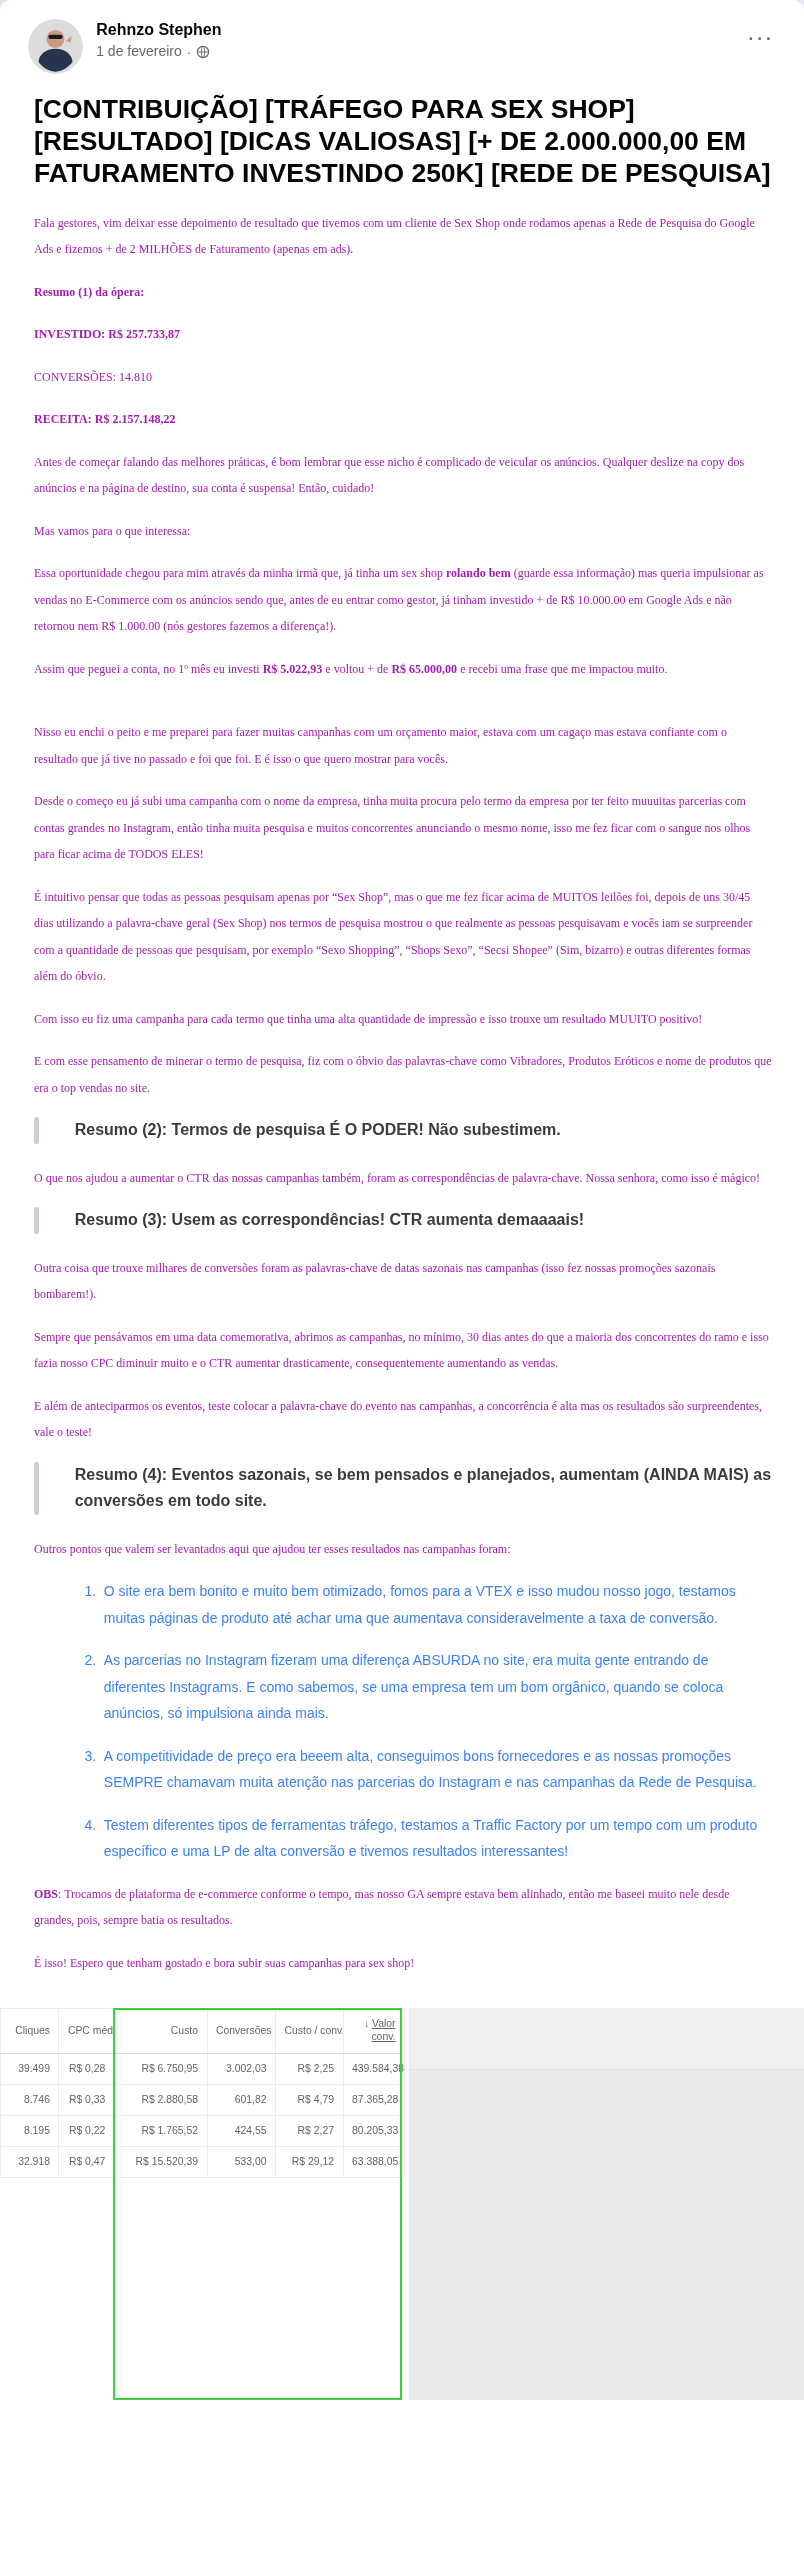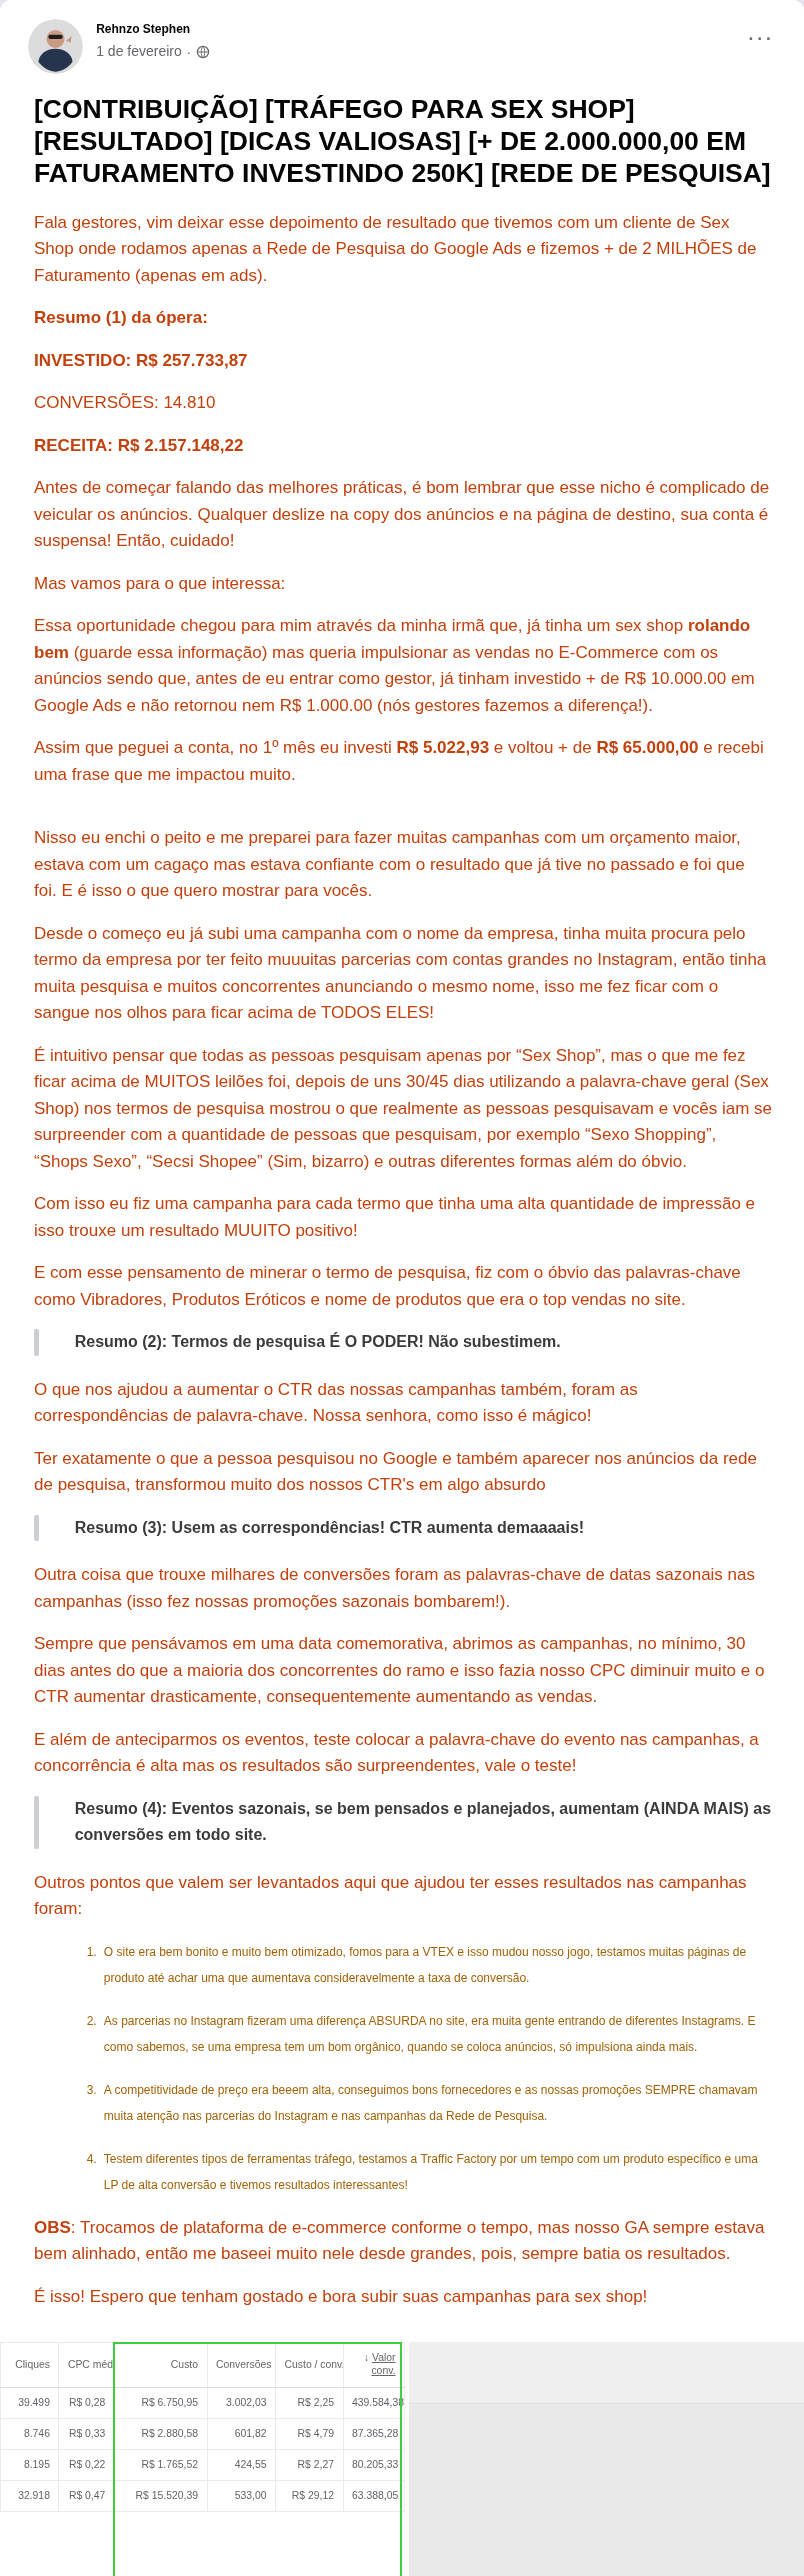--- a/index.html
+++ b/index.html
@@ -2,34 +2,34 @@
 <html style="font-size:15px"><head>
 <meta charset="utf-8">
 <style>
   html,body{margin:0;padding:0;}
   body{width:804px;background:#e7e4f0;font-family:"Liberation Sans",sans-serif;-webkit-font-smoothing:antialiased;}
   .card{background:#fff;border-radius:11.4px 11.4px 0 0;width:804px;overflow:hidden;min-height:2576px;box-sizing:border-box;}
   
   .post-header{display:flex;align-items:flex-start;padding:19px 26.5px 0 28px;}
   .avatar{width:55px;height:55px;border-radius:50%;overflow:hidden;flex:0 0 auto;cursor:pointer;}
   .head-meta{margin-left:13.2px;flex:1;}
-  .author-name{font-size:12px;font-weight:700;color:#050505;line-height:21px;cursor:pointer;}
+  .author-name{font-size:16px;font-weight:700;color:#050505;line-height:21px;cursor:pointer;}
   .date-row{display:flex;align-items:flex-end;gap:4.7px;margin-top:2.8px;color:#65676b;font-size:14px;}
   .dot-sep{font-size:14px;line-height:1;}
   .more-btn{color:#65676b;font-size:24.6px;letter-spacing:1.9px;line-height:13.2px;cursor:pointer;padding:5.7px 3.8px;user-select:none;}
   
   .post-text{padding:5.7px 32px 5.7px 34px;}
   .post-title{font-size:26.5px;line-height:32px;font-weight:700;color:#050505;margin:13.2px 0 21px;}
-  .post-text p{margin:0 0 16px;font-size:17px;line-height:26.5px;color:#c2410c;}
+  .post-text p{margin:0 0 16px;font-size:12px;line-height:26.5px;color:#a21caf;font-family:Liberation Serif, serif;}
   .quote{display:flex;margin:5.7px 0 21px;}
   .quote-bar{width:4.7px;background:#ccd0d5;border-radius:1.9px;flex:0 0 auto;}
   .quote-text{margin-left:36px;font-size:16px;line-height:26.5px;font-weight:700;color:#3a3b3c;}
   .quote-text.italic{font-style:italic;}
   .post-text ol{margin:0 0 16px;padding-left:66px;}
-  .post-text li{margin:9px 0 16px;padding-left:3.8px;font-size:12px;line-height:26.5px;color:#a16207;}
+  .post-text li{margin:9px 0 16px;padding-left:3.8px;font-size:14px;line-height:26.5px;color:#3b82f6;}
   
   .attachment{position:relative;width:804px;height:397px;margin-top:9.5px;background:#fff;cursor:pointer;}
   table.ads-table{border-collapse:collapse;table-layout:fixed;width:405px;position:absolute;left:0;top:0;background:#fff;}
   .ads-table th,.ads-table td{border:0.9px solid #ebebeb;font-size:10.4px;color:#5f6368;text-align:right;padding:0 8.5px;overflow:hidden;white-space:nowrap;}
   .ads-table th{height:44px;font-weight:500;color:#666;vertical-align:middle;border-bottom:0.9px solid #dcdcdc;}
   .ads-table td{height:30px;}
   .hl-box{position:absolute;left:113px;top:0;width:289px;height:392px;border:2.8px solid #3ecf3e;box-sizing:border-box;pointer-events:none;}
   .sort-arrow{display:inline-block;margin-right:2.8px;color:#5f6368;}
   
   .ga-panel{position:absolute;left:409px;top:0;width:395px;height:392px;background:#e9e9e9;overflow:hidden;}
@@ -84,21 +84,20 @@
         <p><span>Nisso eu enchi o peito e me preparei para fazer muitas campanhas com um orçamento maior, estava com um cagaço mas estava confiante com o resultado que já tive no passado e foi que foi. E é isso o que quero mostrar para vocês.</span></p>
         <p><span>Desde o começo eu já subi uma campanha com o nome da empresa, tinha muita procura pelo termo da empresa por ter feito muuuitas parcerias com contas grandes no Instagram, então tinha muita pesquisa e muitos concorrentes anunciando o mesmo nome, isso me fez ficar com o sangue nos olhos para ficar acima de TODOS ELES!</span></p>
         <p><span>É intuitivo pensar que todas as pessoas pesquisam apenas por “Sex Shop”, mas o que me fez ficar acima de MUITOS leilões foi, depois de uns 30/45 dias utilizando a palavra-chave geral (Sex Shop) nos termos de pesquisa mostrou o que realmente as pessoas pesquisavam e vocês iam se surpreender com a quantidade de pessoas que pesquisam, por exemplo “Sexo Shopping”, “Shops Sexo”, “Secsi Shopee” (Sim, bizarro) e outras diferentes formas além do óbvio.</span></p>
         <p><span>Com isso eu fiz uma campanha para cada termo que tinha uma alta quantidade de impressão e isso trouxe um resultado MUUITO positivo!</span></p>
         <p><span>E com esse pensamento de minerar o termo de pesquisa, fiz com o óbvio das palavras-chave como Vibradores, Produtos Eróticos e nome de produtos que era o top vendas no site.</span></p>
         <div class="quote">
           <div class="quote-bar"></div>
           <div class="quote-text"><strong>Resumo (2): Termos de pesquisa É O PODER! Não subestimem.</strong></div>
         </div>
         <p><span>O que nos ajudou a aumentar o CTR das nossas campanhas também, foram as correspondências de palavra-chave. Nossa senhora, como isso é mágico!</span></p>
-        <p><span>Ter exatamente o que a pessoa pesquisou no Google e também aparecer nos anúncios da rede de pesquisa, transformou muito dos nossos CTR's em algo absurdo</span></p>
         <div class="quote">
           <div class="quote-bar"></div>
           <div class="quote-text"><strong>Resumo (3): Usem as correspondências! CTR aumenta demaaaais!</strong></div>
         </div>
         <p><span>Outra coisa que trouxe milhares de conversões foram as palavras-chave de datas sazonais nas campanhas (isso fez nossas promoções sazonais bombarem!).</span></p>
         <p><span>Sempre que pensávamos em uma data comemorativa, abrimos as campanhas, no mínimo, 30 dias antes do que a maioria dos concorrentes do ramo e isso fazia nosso CPC diminuir muito e o CTR aumentar drasticamente, consequentemente aumentando as vendas.</span></p>
         <p><span>E além de anteciparmos os eventos, teste colocar a palavra-chave do evento nas campanhas, a concorrência é alta mas os resultados são surpreendentes, vale o teste!</span></p>
         <div class="quote">
           <div class="quote-bar"></div>
           <div class="quote-text"><strong>Resumo (4): Eventos sazonais, se bem pensados e planejados, aumentam (AINDA MAIS) as conversões em todo site.</strong></div>

